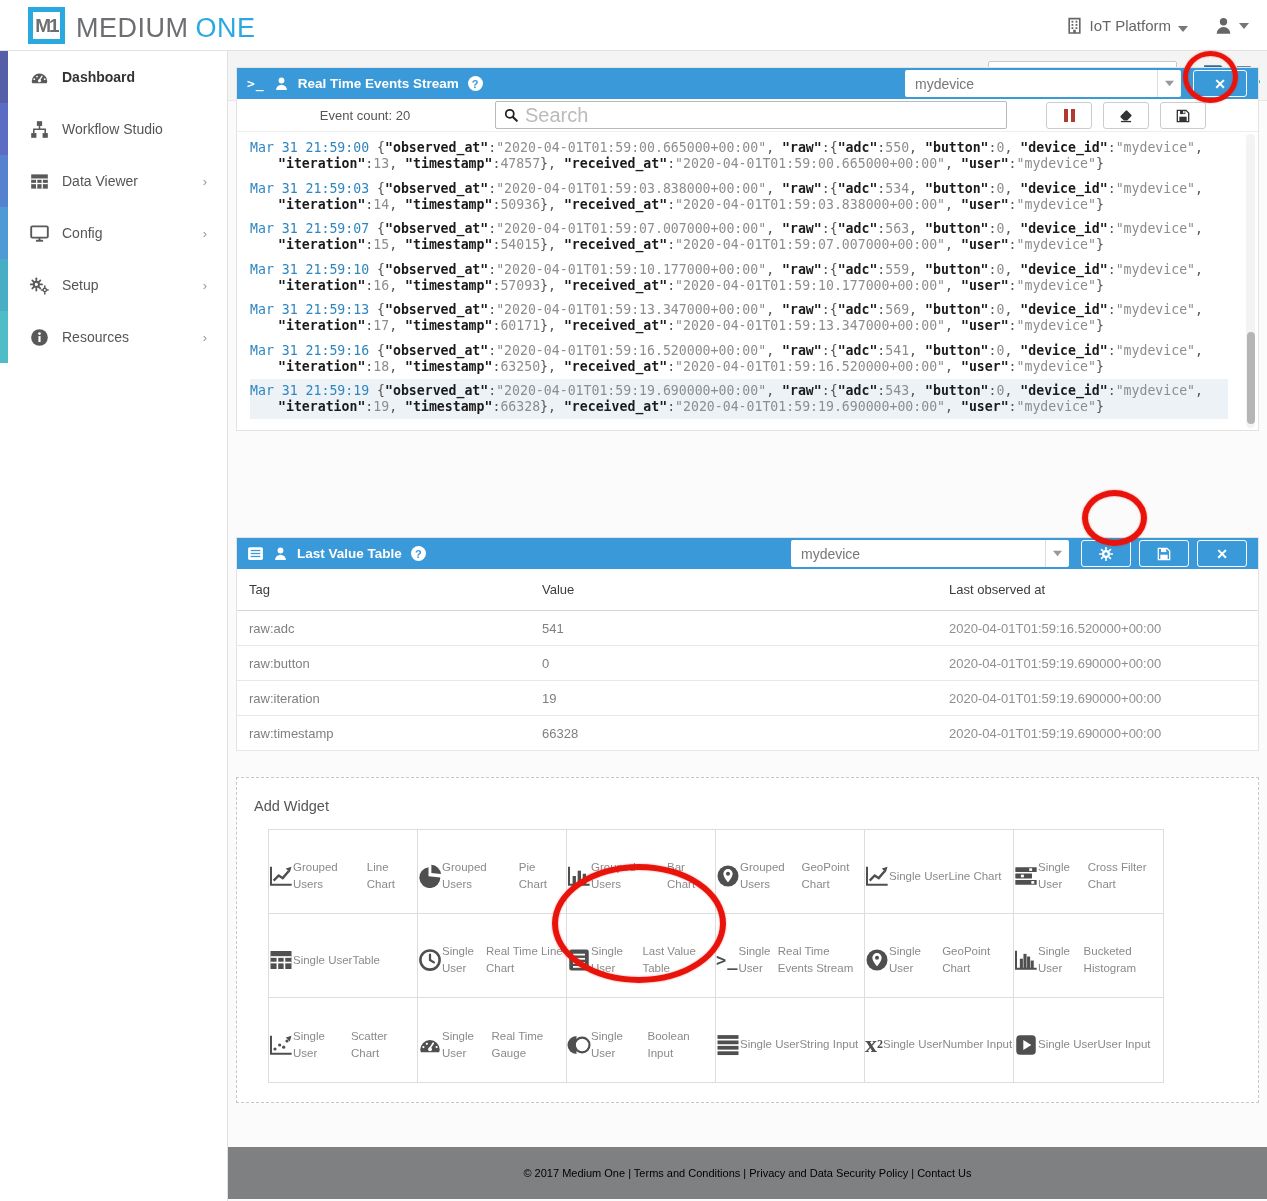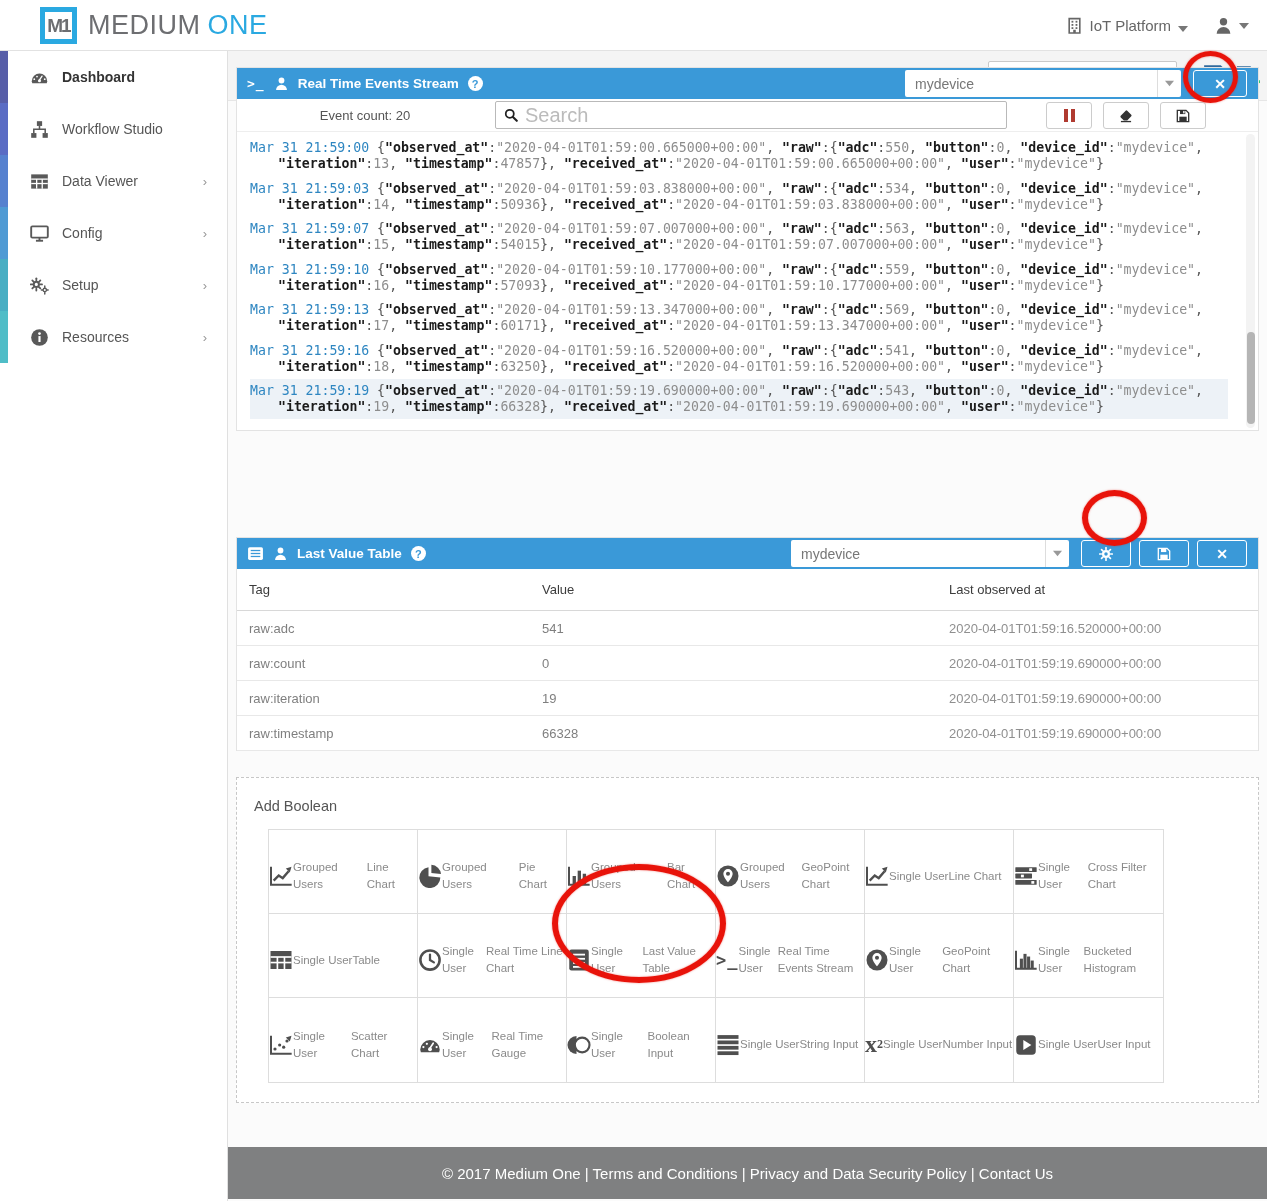--- a/index.html
+++ b/index.html
@@ -3,21 +3,21 @@
 <meta charset="utf-8">
 <style>
   * { margin:0; padding:0; box-sizing:border-box; }
   html,body { width:1267px; height:1201px; overflow:hidden; background:#fff;
               font-family:"Liberation Sans", sans-serif; }
   :root { --accent:#3a99d8; --red:#e8130a; }
 
   
   .tophdr { position:absolute; left:0; top:0; width:1267px; height:51px; background:#fff;
             border-bottom:1px solid #e2e2e2; z-index:5; }
-  .brand { position:absolute; left:40px; top:7px; display:flex; align-items:center; }
+  .brand { position:absolute; left:28px; top:7px; display:flex; align-items:flex-end; }
   .brand-box { width:37px; height:37px; border:5px solid #2aa9e1; color:#6d6e71; font-weight:bold;
                font-size:19px; letter-spacing:-2px; display:flex; align-items:center; justify-content:center; }
   .brand-medium { margin-left:11px; font-size:27px; color:#6d6e71; letter-spacing:.5px; }
   .brand-one { margin-left:7px; font-size:27px; color:#2aa9e1; letter-spacing:.5px; }
   .tophdr-right { position:absolute; right:18px; top:0; height:51px; display:flex; align-items:center; gap:26px; }
   .platform-btn { display:flex; align-items:flex-end; gap:7px; color:#666; font-size:15px; cursor:pointer; }
   .user-btn { display:flex; align-items:center; gap:6px; color:#666; cursor:pointer; }
   .icon { display:inline-flex; align-items:center; justify-content:center; }
   .icon svg { width:1em; height:1em; }
   .caret { font-size:10px; color:#777; }
@@ -109,21 +109,21 @@
           display:flex; flex-direction:row; align-items:center; padding-top:9px; cursor:pointer; }
   .tile:nth-child(6n) { border-right:none; }
   .tile:nth-child(n+13) { border-bottom:none; }
   .tile .tico { font-size:24px; color:#4f4f4f; height:28px; display:flex; align-items:center; }
   .tile .l1, .tile .l2 { font-size:11.5px; color:#8a8a8a; line-height:17px; }
   .x2txt { font-weight:bold; font-size:19px; font-family:"Liberation Serif",serif; }
   .x2txt sup { font-size:12px; }
 
   
   .footer { position:absolute; left:0; bottom:2px; width:1039px; height:52px; background:#7f8081;
-            display:flex; align-items:center; justify-content:center; font-size:15px; color:#ffffff; }
+            display:flex; align-items:center; justify-content:center; font-size:11px; color:#000000; }
 
   
   .ann { position:absolute; border:5px solid var(--red); border-radius:50%; z-index:20; pointer-events:none;
          box-shadow:0 0 2px rgba(232,19,10,.5), inset 0 0 2px rgba(232,19,10,.5); }
   .ann1 { left:1183px; top:51px;  width:55px;  height:52px; }
   .ann2 { left:1082px; top:490px; width:65px;  height:56px; border-width:6px; }
   .ann3 { left:552px;  top:864px; width:174px; height:119px; border-width:6px; }
 </style>
 </head>
 <body>
@@ -462,39 +462,39 @@
       <span class="c2">Value</span>
       <span class="c3">Last observed at</span>
     </div>
     <div id="lvbody">
         <div class="lvrow">
           <span class="c1">raw:adc</span>
           <span class="c2">541</span>
           <span class="c3">2020-04-01T01:59:16.520000+00:00</span>
         </div>
         <div class="lvrow">
-          <span class="c1">raw:count</span>
+          <span class="c1">raw:button</span>
           <span class="c2">0</span>
           <span class="c3">2020-04-01T01:59:19.690000+00:00</span>
         </div>
         <div class="lvrow">
           <span class="c1">raw:iteration</span>
           <span class="c2">19</span>
           <span class="c3">2020-04-01T01:59:19.690000+00:00</span>
         </div>
         <div class="lvrow">
           <span class="c1">raw:timestamp</span>
           <span class="c2">66328</span>
           <span class="c3">2020-04-01T01:59:19.690000+00:00</span>
         </div>
       </div>
   </div>
 
   <div class="aw">
-    <div class="aw-title">Add Boolean</div>
+    <div class="aw-title">Add Widget</div>
     <div class="wgrid" id="wgrid">
         <div class="tile">
           <span class="tico icon">
             <svg viewBox="0 0 18 16">
               <path d="M1.5 1v13.5H17" stroke="currentColor" stroke-width="1.5" fill="none"></path>
               <path d="M3.5 11.5 7.3 7.6l3 2 4.4-5.2" stroke="currentColor" stroke-width="1.8" fill="none"></path>
               <path d="M12.6 2.4l4.3-1.3-1.3 4.3z" fill="currentColor"></path>
             </svg>
           </span>
           <span class="l1">Grouped Users</span>

